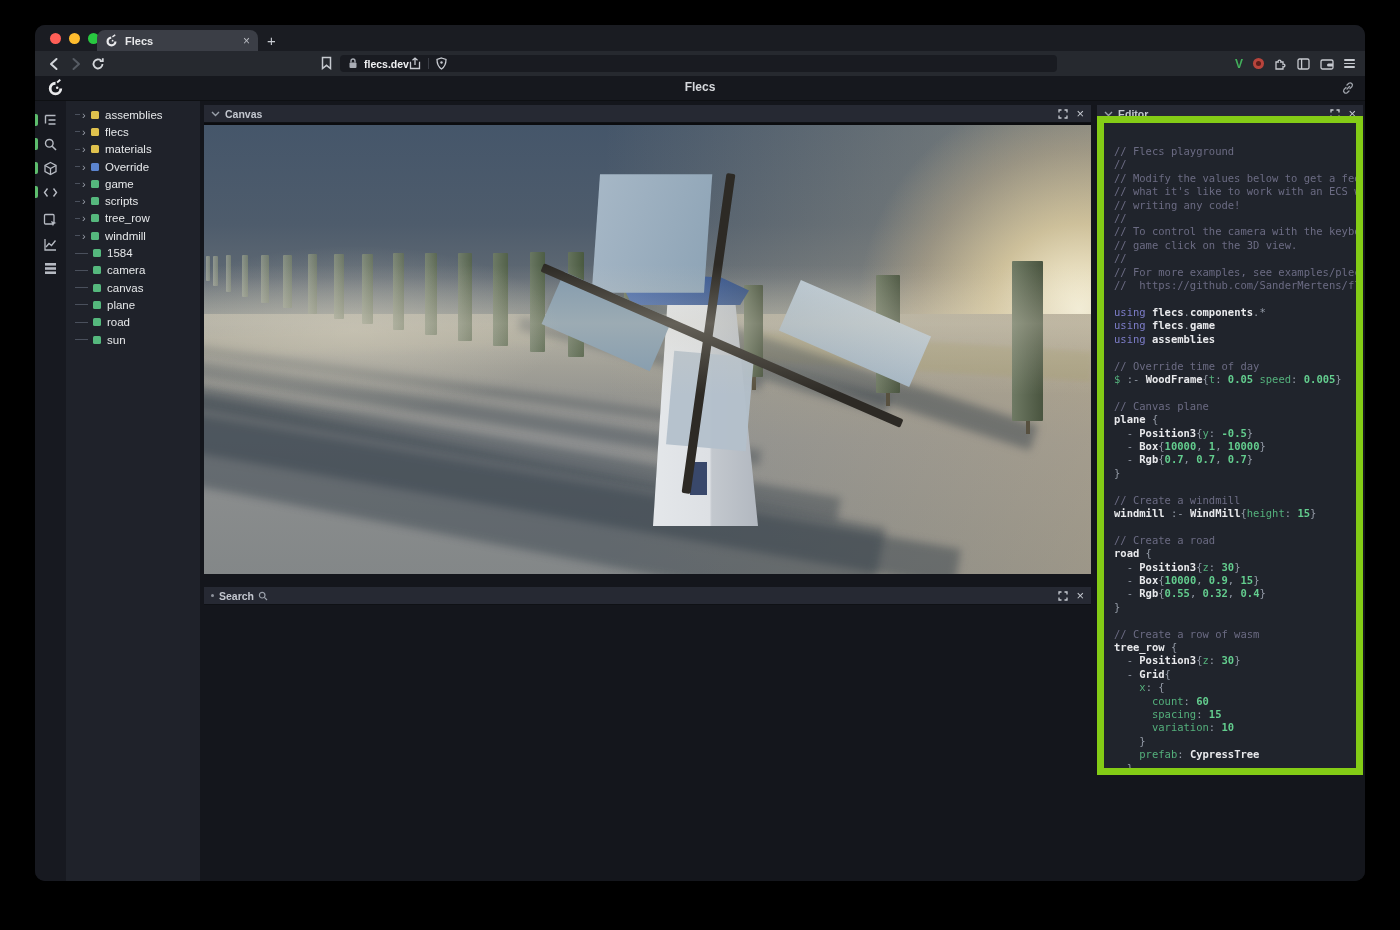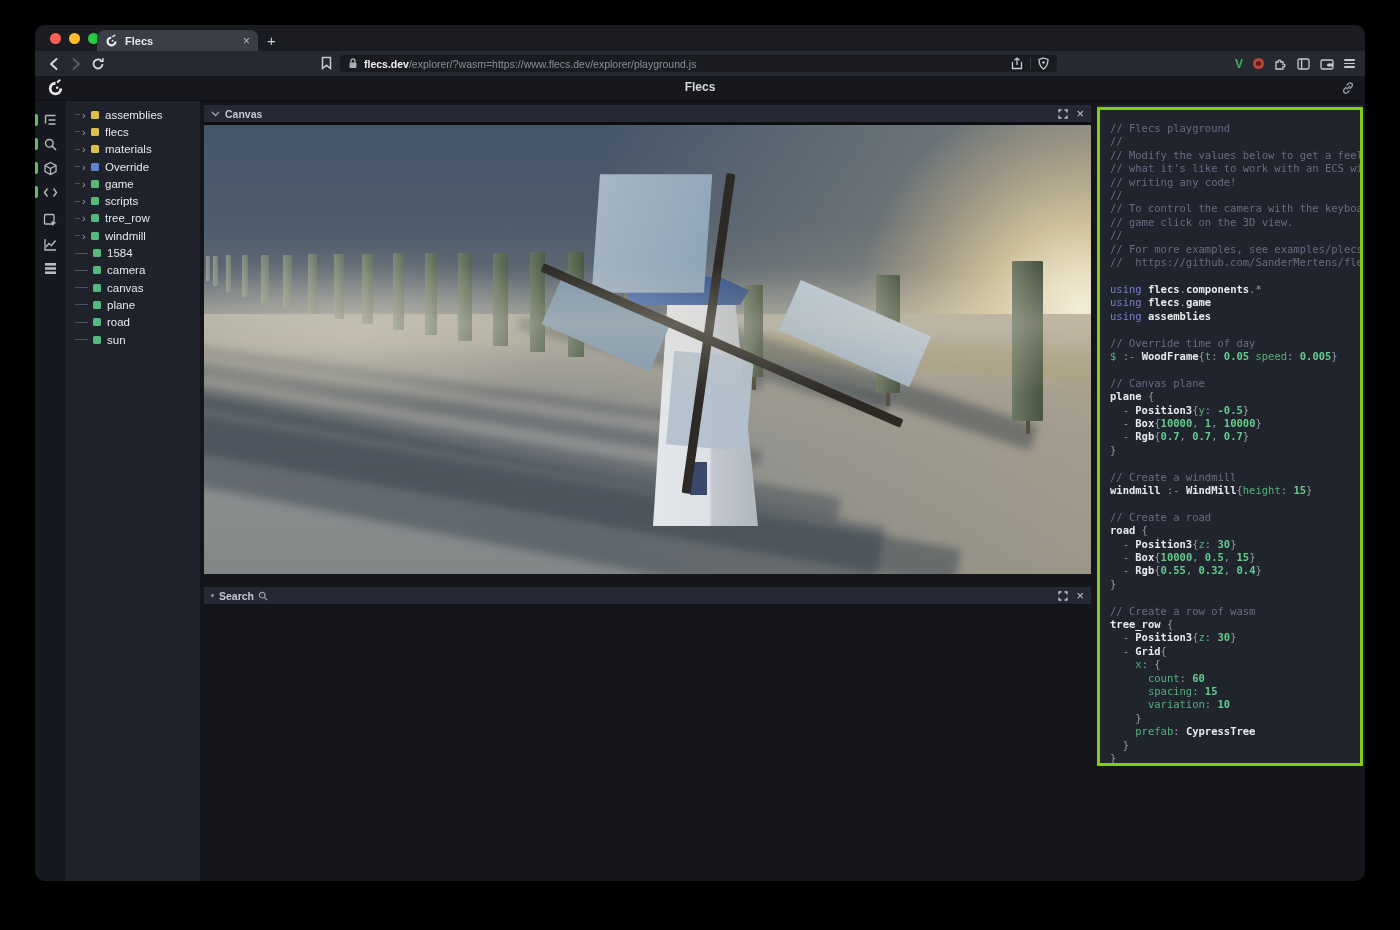--- a/index.html
+++ b/index.html
@@ -52,22 +52,22 @@
   .phdr .plabel{font-size:10.5px;font-weight:bold;color:#c3c7cf;margin-left:5px;}
   .phdr .spacer{flex:1;}
   .phdr .hico{margin-left:8px;display:flex;align-items:center;}
   .phdr .x{color:#c6cad1;font-size:13px;line-height:13px;}
   .dot{width:3px;height:3px;border-radius:50%;background:#8d929b;}
   #canvas-panel{left:4px;top:4px;width:887px;}
   #canvas-body{position:absolute;left:4px;top:22px;width:887px;height:451px;background:#000;
     border-top:2px solid #0b0c0f;box-sizing:border-box;overflow:hidden;}
   #search-hdr{left:4px;top:486px;width:887px;}
   #editor-panel{left:897px;top:4px;width:266px;}
-  #editor-body{position:absolute;left:897px;top:6px;width:266px;height:659px;background:#20242c;
-    border:3px solid #84cc16;box-sizing:border-box;padding:12px 0 0 10px;overflow:hidden;}
+  #editor-body{position:absolute;left:897px;top:15px;width:266px;height:659px;background:#20242c;
+    border:7px solid #84cc16;box-sizing:border-box;padding:22px 0 0 10px;overflow:hidden;}
   .cl{font-family:"DejaVu Sans Mono",monospace;font-size:10.5px;line-height:13.4px;white-space:pre;}
   .cm{color:#6b6b83;} .kw{color:#7d7dc9;} .id{color:#e8e9ec;font-weight:bold;}
   .pr{color:#54b07c;} .nm{color:#63cd8e;font-weight:bold;} .pu{color:#939aa6;} .tx{color:#c8ccd2;}
   
   #scene{position:absolute;inset:0;overflow:hidden;background:linear-gradient(to bottom,#45566a 0%,#4e5c6c 22%,#5f6973 34%,#7e8484 42%,#a5a499 43%);}
   #scene div{position:absolute;}
   .sun{left:655px;top:-30px;width:440px;height:430px;
     background:radial-gradient(circle,rgba(255,249,224,.96) 0%,rgba(253,230,172,.62) 28%,rgba(247,212,152,.28) 52%,rgba(247,212,152,0) 72%);}
   .skywash{right:0;top:0;width:55%;height:46%;background:linear-gradient(to left,rgba(250,225,170,.30),rgba(250,225,170,0));}
   .ground{left:0;top:189px;width:100%;height:262px;
@@ -148,21 +148,20 @@
         </svg>
     </span>
     <div class="urlbar">
       <span>
         <svg width="10" height="11" viewBox="0 0 10 11">
             <rect x="1.5" y="4.5" width="7" height="5.5" rx="1" fill="#a9adb5"></rect>
             <path d="M3 4.5 V3 a2 2 0 0 1 4 0 V4.5" fill="none" stroke="#a9adb5" stroke-width="1.4"></path>
           </svg>
       </span>
       <span class="dom">flecs.dev</span>
-      <span class="path">/explorer/?wasm=https://www.flecs.dev/explorer/playground.js</span>
       <span>
         <svg width="12" height="13" viewBox="0 0 12 13">
             <path d="M6 1 V8 M3.5 3.2 L6 1 L8.5 3.2" fill="none" stroke="#c7cad0" stroke-width="1.3"></path>
             <path d="M2 5.5 H1.5 V11.5 H10.5 V5.5 H10" fill="none" stroke="#c7cad0" stroke-width="1.3"></path>
           </svg>
       </span>
       <span class="sep"></span>
       <span>
         <svg width="11" height="13" viewBox="0 0 11 13">
             <path d="M5.5 1 L10 2.5 C10 7.5 8.5 10 5.5 12 C2.5 10 1 7.5 1 2.5 Z" fill="none" stroke="#c7cad0" stroke-width="1.3"></path>
@@ -473,21 +472,21 @@
           <div class="cl"><span class="pu">  - </span><span class="id">Box</span><span class="pu">{</span><span class="nm">10000</span><span class="pu">, </span><span class="nm">1</span><span class="pu">, </span><span class="nm">10000</span><span class="pu">}</span></div>
           <div class="cl"><span class="pu">  - </span><span class="id">Rgb</span><span class="pu">{</span><span class="nm">0.7</span><span class="pu">, </span><span class="nm">0.7</span><span class="pu">, </span><span class="nm">0.7</span><span class="pu">}</span></div>
           <div class="cl"><span class="pu">}</span></div>
           <div class="cl"> </div>
           <div class="cl"><span class="cm">// Create a windmill</span></div>
           <div class="cl"><span class="id">windmill</span><span class="pu"> :- </span><span class="id">WindMill</span><span class="pu">{</span><span class="pr">height</span><span class="pu">: </span><span class="nm">15</span><span class="pu">}</span></div>
           <div class="cl"> </div>
           <div class="cl"><span class="cm">// Create a road</span></div>
           <div class="cl"><span class="id">road</span><span class="pu"> {</span></div>
           <div class="cl"><span class="pu">  - </span><span class="id">Position3</span><span class="pu">{</span><span class="pr">z</span><span class="pu">: </span><span class="nm">30</span><span class="pu">}</span></div>
-          <div class="cl"><span class="pu">  - </span><span class="id">Box</span><span class="pu">{</span><span class="nm">10000</span><span class="pu">, </span><span class="nm">0.5</span><span class="pu">, </span><span class="nm">15</span><span class="pu">}</span></div>
+          <div class="cl"><span class="pu">  - </span><span class="id">Box</span><span class="pu">{</span><span class="nm">10000</span><span class="pu">, </span><span class="nm">0.9</span><span class="pu">, </span><span class="nm">15</span><span class="pu">}</span></div>
           <div class="cl"><span class="pu">  - </span><span class="id">Rgb</span><span class="pu">{</span><span class="nm">0.55</span><span class="pu">, </span><span class="nm">0.32</span><span class="pu">, </span><span class="nm">0.4</span><span class="pu">}</span></div>
           <div class="cl"><span class="pu">}</span></div>
           <div class="cl"> </div>
           <div class="cl"><span class="cm">// Create a row of wasm</span></div>
           <div class="cl"><span class="id">tree_row</span><span class="pu"> {</span></div>
           <div class="cl"><span class="pu">  - </span><span class="id">Position3</span><span class="pu">{</span><span class="pr">z</span><span class="pu">: </span><span class="nm">30</span><span class="pu">}</span></div>
           <div class="cl"><span class="pu">  - </span><span class="id">Grid</span><span class="pu">{</span></div>
           <div class="cl"><span class="tx">    </span><span class="pr">x</span><span class="pu">: {</span></div>
           <div class="cl"><span class="tx">      </span><span class="pr">count</span><span class="pu">: </span><span class="nm">60</span></div>
           <div class="cl"><span class="tx">      </span><span class="pr">spacing</span><span class="pu">: </span><span class="nm">15</span></div>

